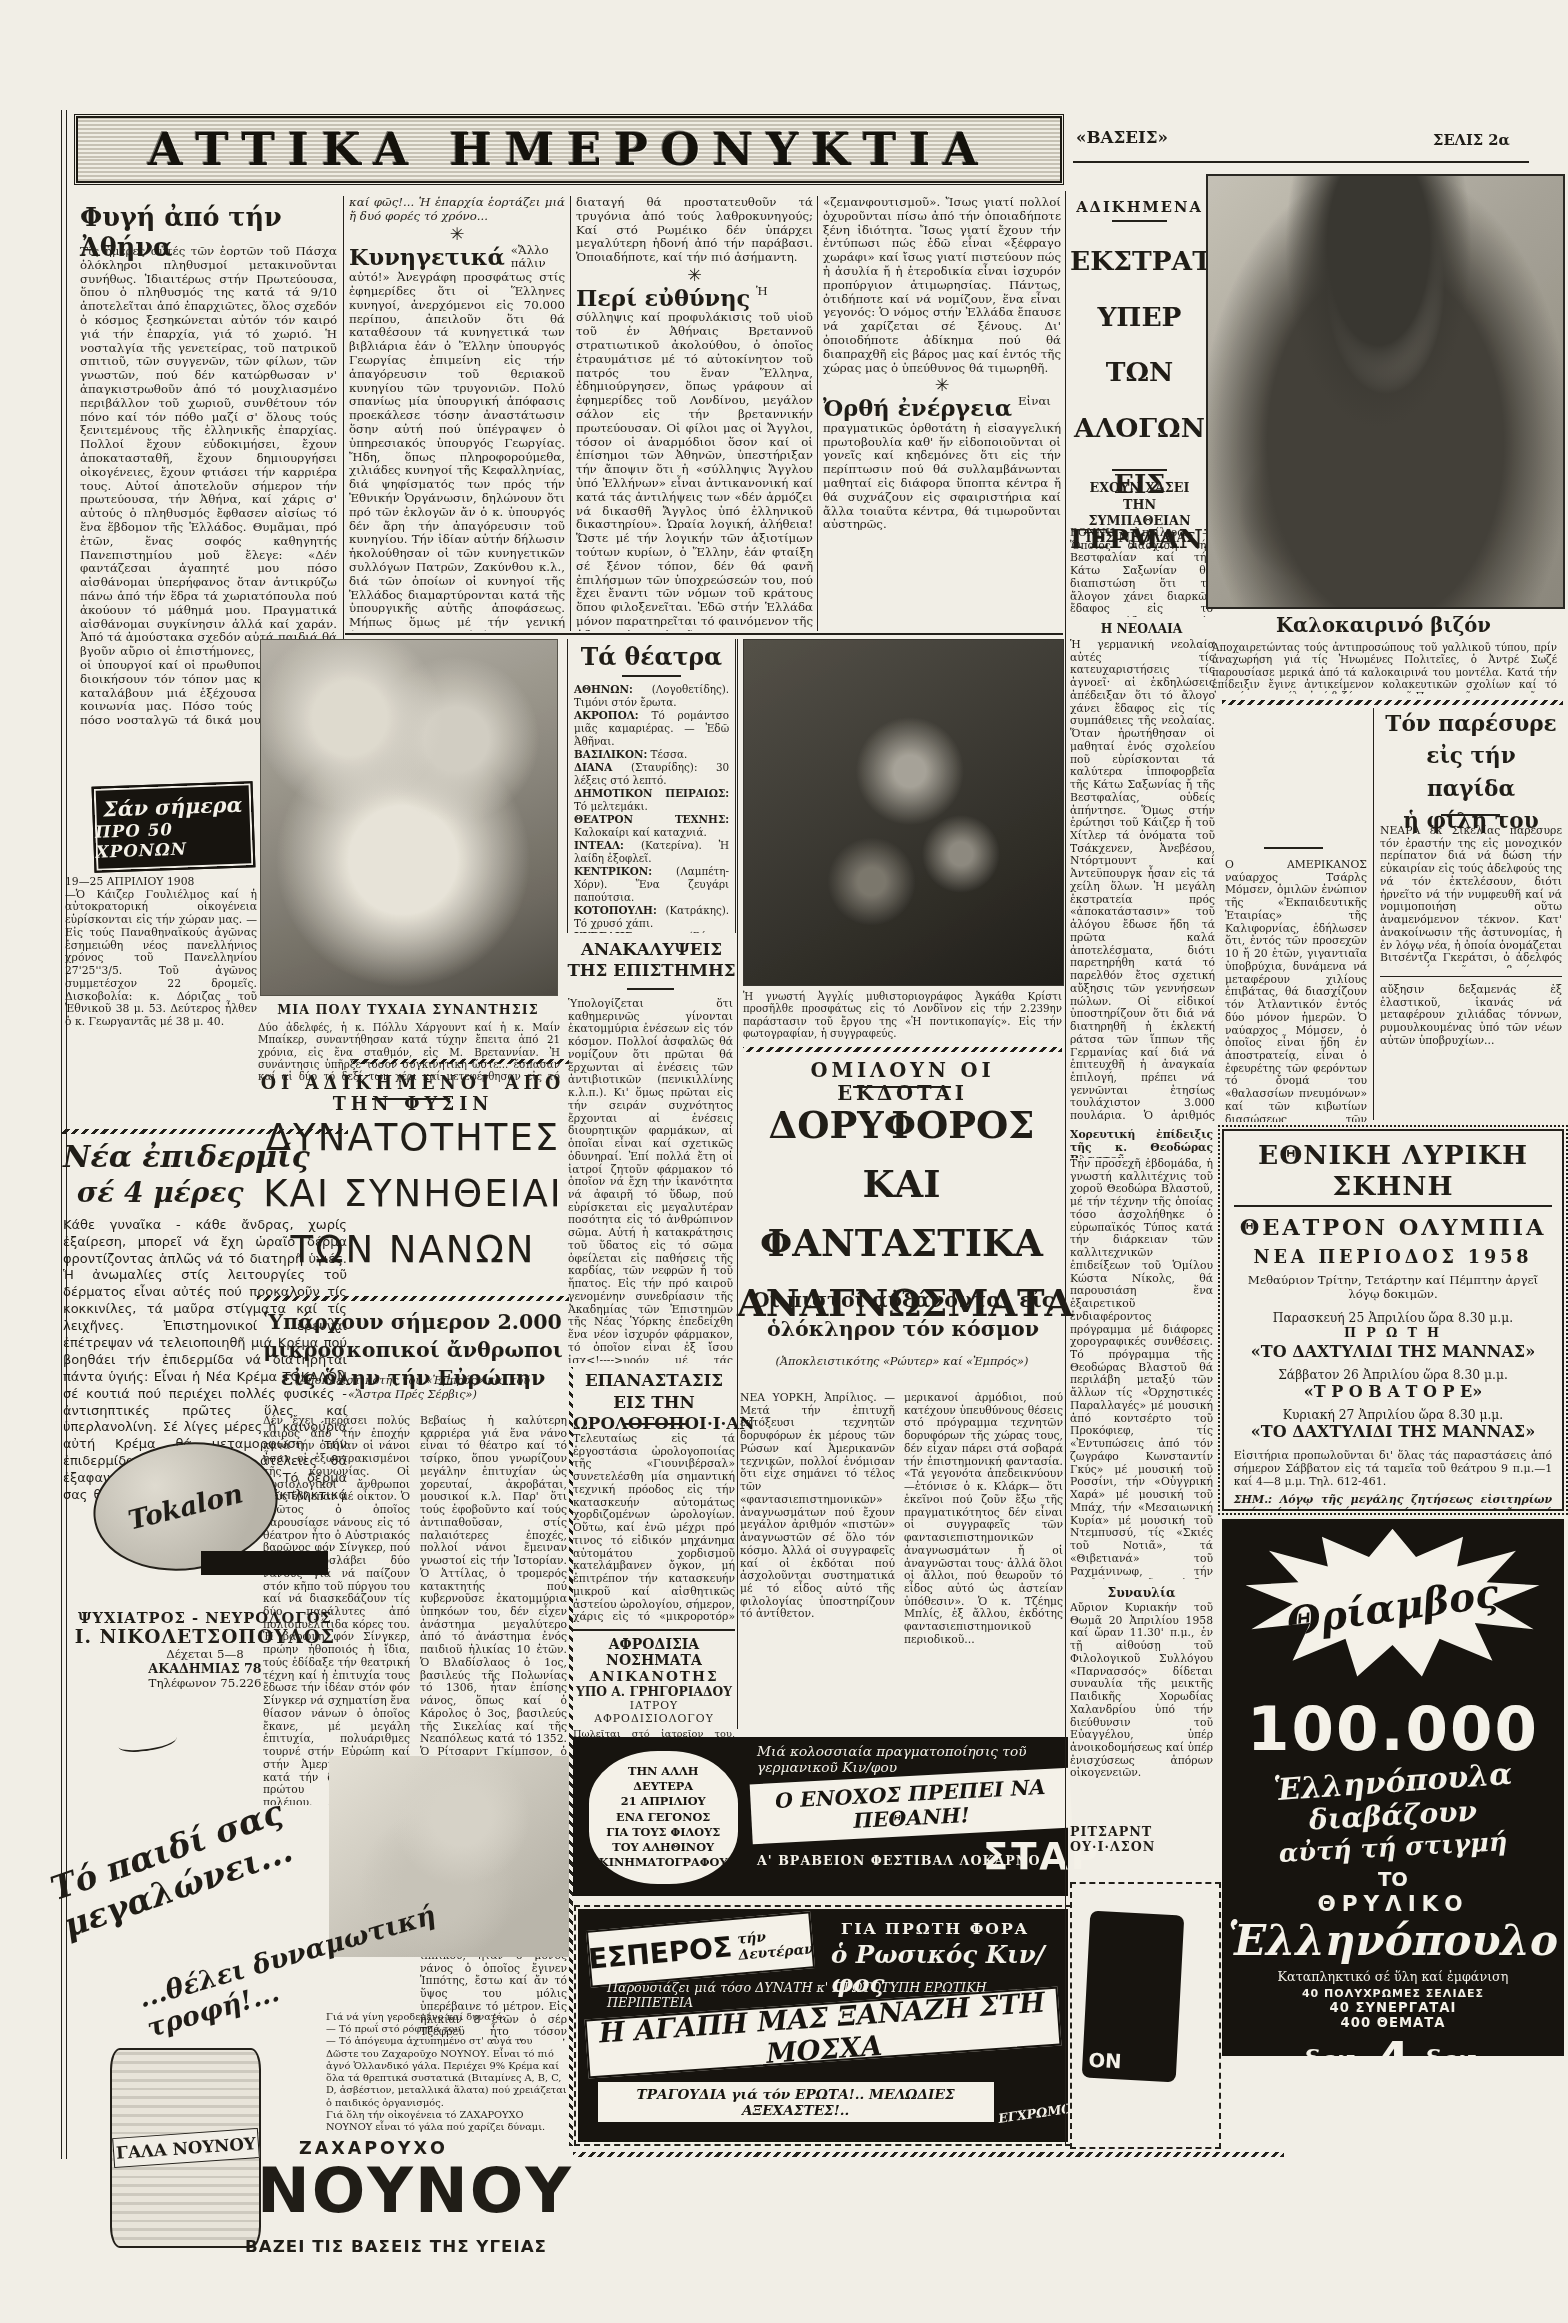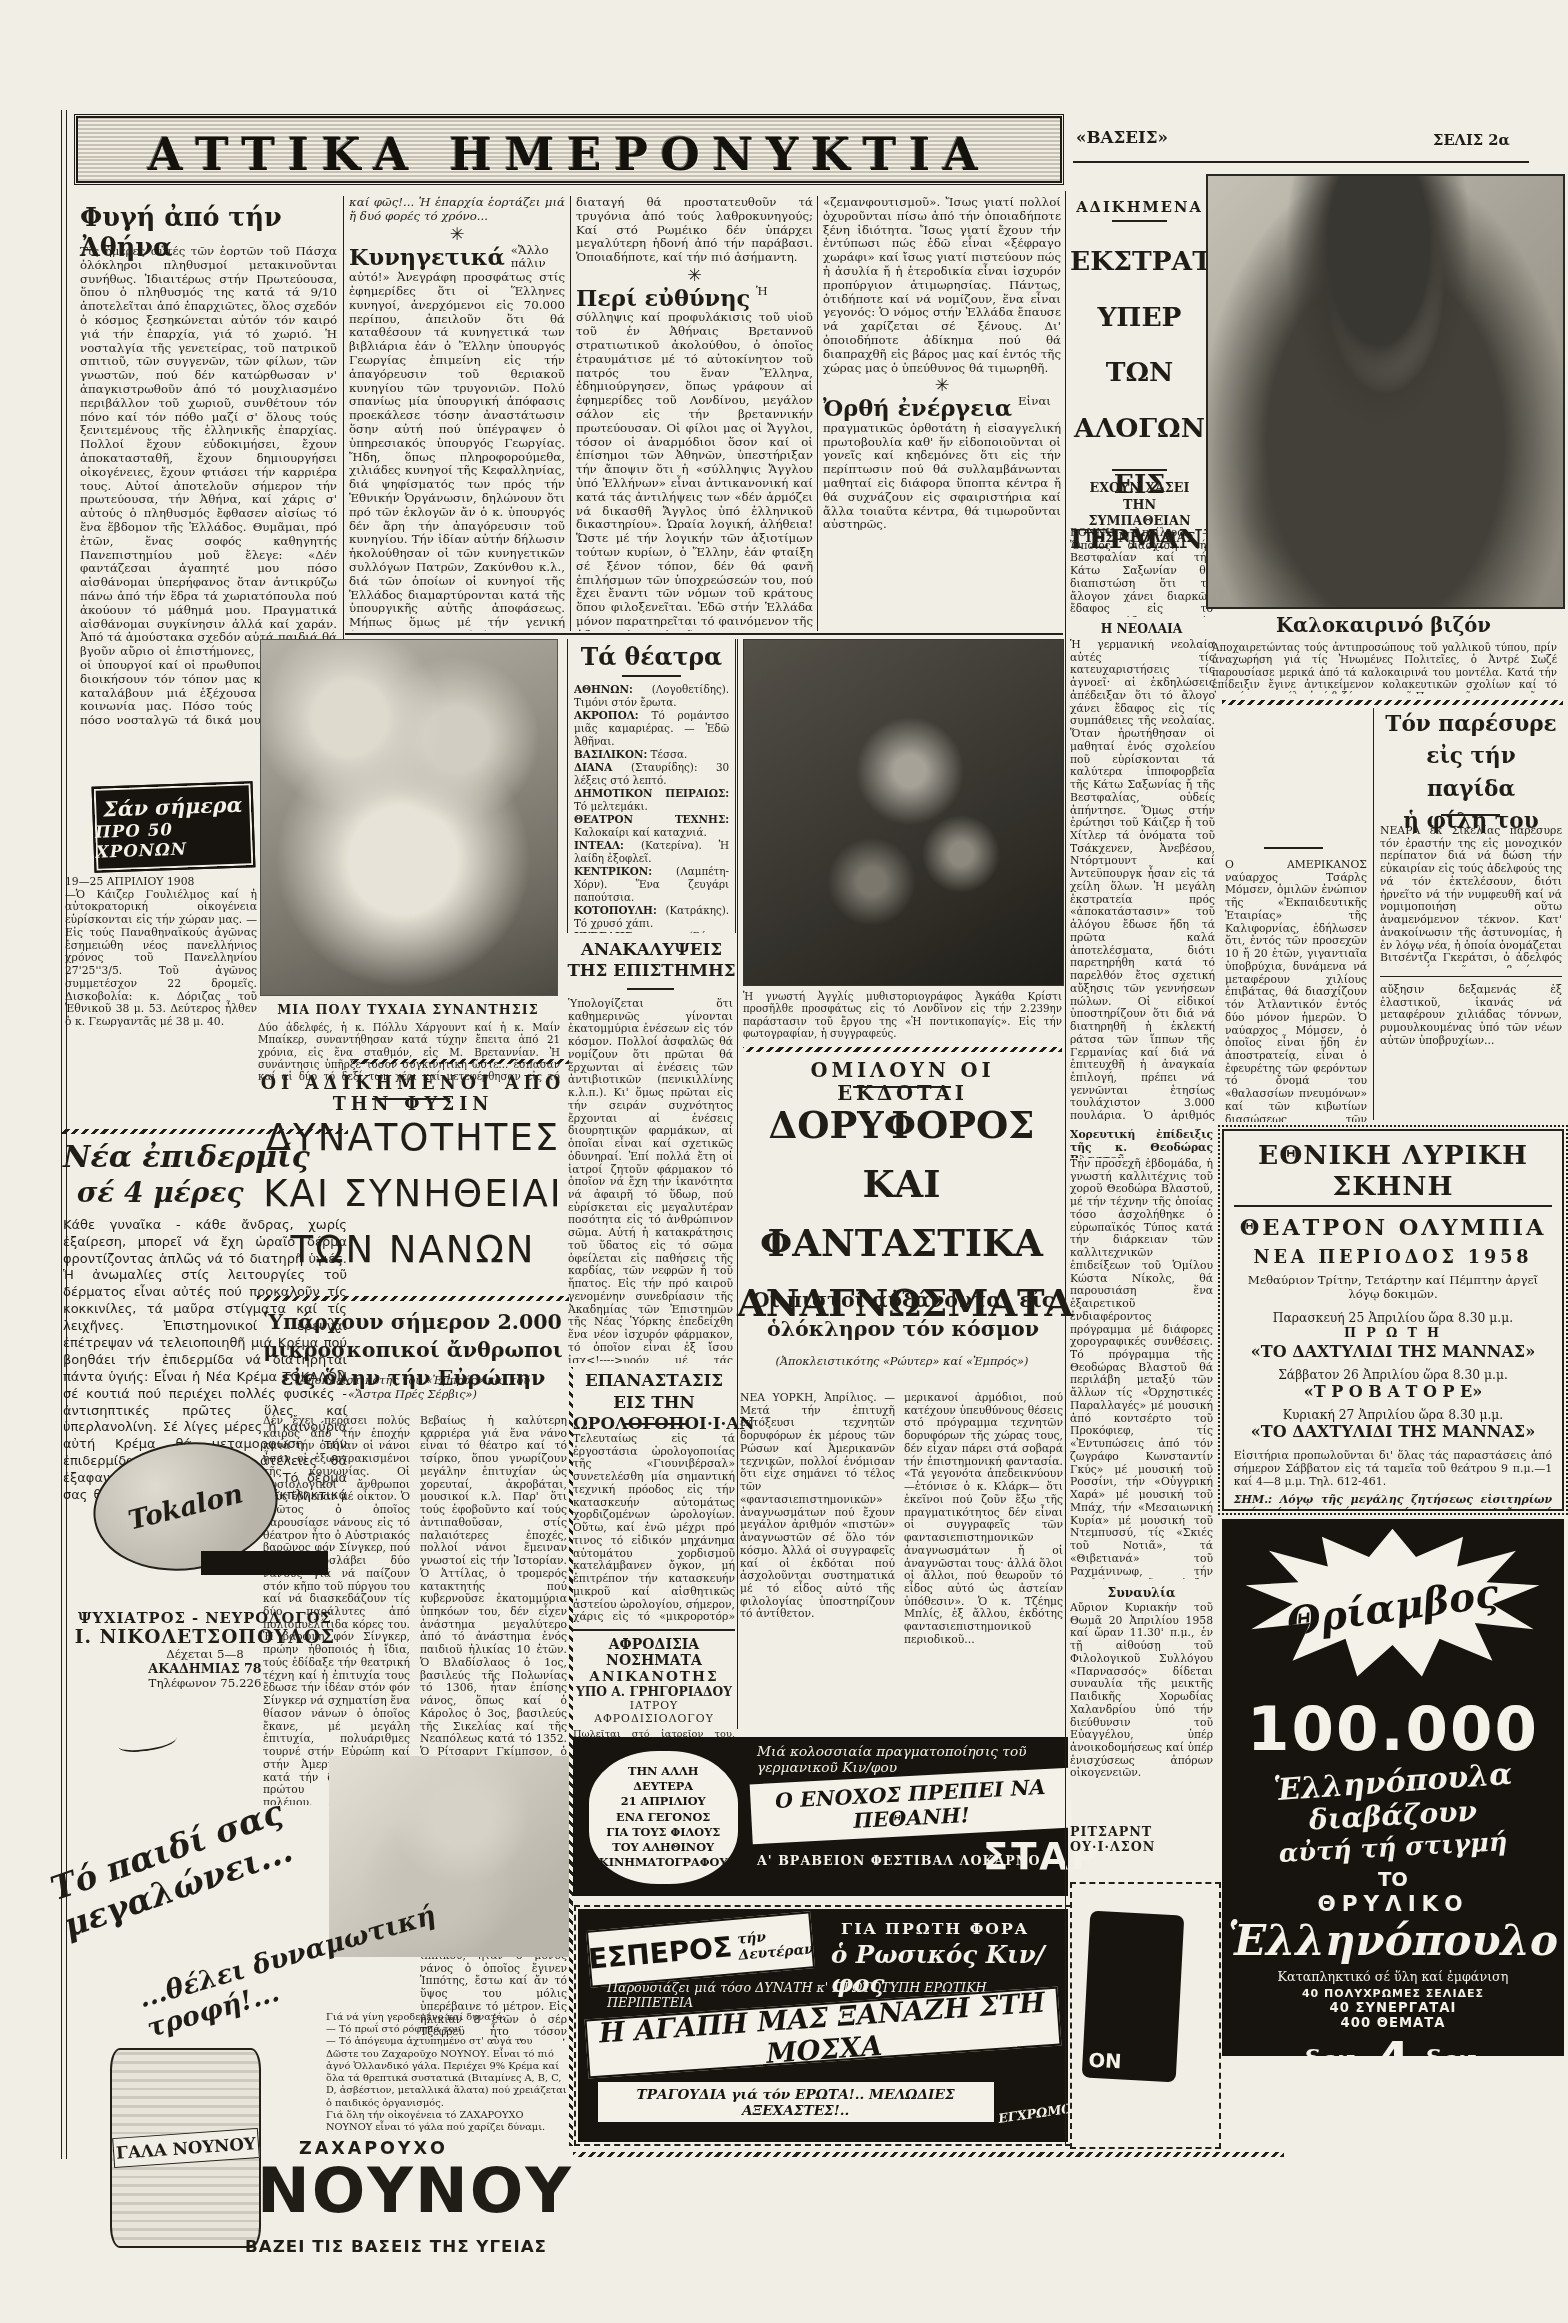--- a/index.html
+++ b/index.html
@@ -15,21 +15,21 @@
   .sans{font-family:"DejaVu Sans","Liberation Sans",sans-serif;}
   .rule{background:#23201a;}
   .zigzag{background:repeating-linear-gradient(-45deg,#23201a 0 2.9px,transparent 2.9px 6.9px);height:4.9px;}
   .vzigzag{background:repeating-linear-gradient(45deg,#23201a 0 2.9px,transparent 2.9px 6.9px);width:3.9px;}
   .orn{font-family:"DejaVu Sans",sans-serif;font-size:17.6px;text-align:center;color:#23201a;}
   .inhead{float:left;font-weight:bold;font-size:22.5px;line-height:1;padding:2px 5.9px 2px 0;}
   .photo{filter:contrast(1.03);}
   .capt{font-size:10.3px;line-height:1.2;text-align:justify;overflow:hidden;}
   .masthead{background:repeating-linear-gradient(0deg,#c6c1b4 0 2px,#efece2 2px 3.9px);
             border:2px solid #1d1b15;box-shadow:0 0 0 1px #efece2,0 0 0 2px #1d1b15;
-            display:flex;align-items:flex-end;justify-content:center;}
+            display:flex;align-items:center;justify-content:center;}
   .masthead span{font-weight:bold;font-size:45px;letter-spacing:12.7px;color:#14120c;
                  text-shadow:1px 1px 0 rgba(244,241,233,.55), -1px -1px 0 rgba(20,18,12,.5);}
   .blackad{background:#17140f;color:#f4f1e8;}
   .whitepanel{background:#f4f1e8;color:#17140f;}
   .listing{font-size:10.4px;line-height:1.25;text-align:justify;}
   .listing .v{font-weight:bold;}
   .dotbox{border:2px dashed #23201a;}
 </style>
 </head>
 <body>

